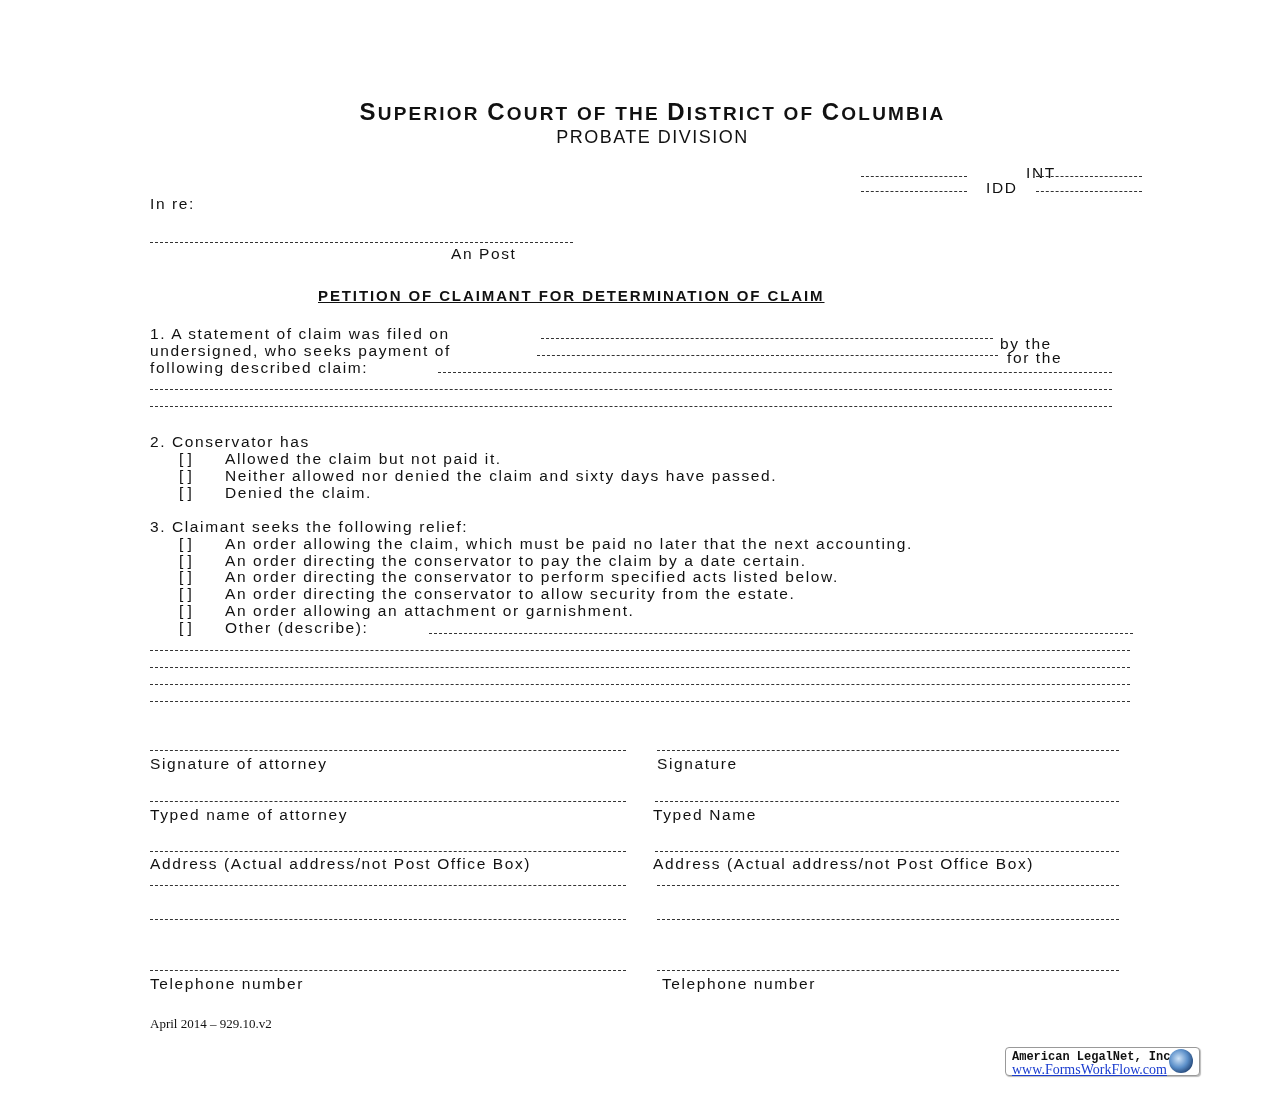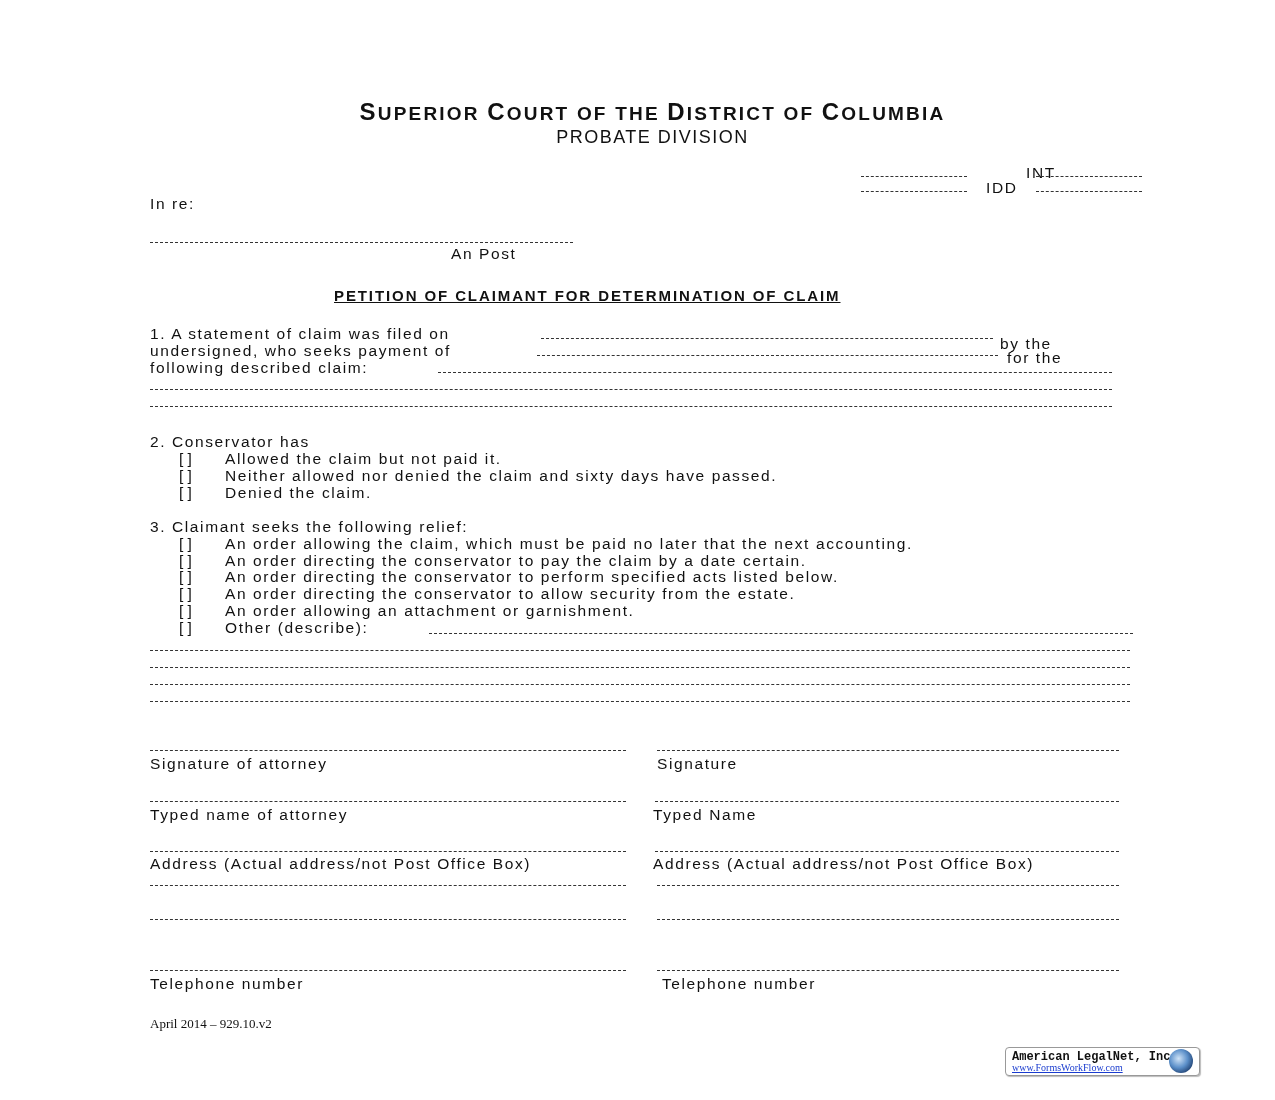--- a/index.html
+++ b/index.html
@@ -10,21 +10,21 @@
   .title .sc { font-size: 19px; }
   .subtitle { left: 0; width: 1305px; text-align: center; top: 127px; font-size: 18px; letter-spacing: 1.5px; }
   .txt { font-size: 15.5px; letter-spacing: 1.6px; line-height: 17px; }
   .line { position: absolute; height: 0; border-bottom: 1.3px dashed #333; }
   .heading { font-size: 15px; font-weight: bold; letter-spacing: 1.9px; text-decoration: underline; }
   .cb { display: inline-block; width: 46px; letter-spacing: 0; }
   .footer { font-family: "Liberation Serif", serif; font-size: 13px; }
   .badge { position: absolute; left: 1005px; top: 1047px; width: 193px; height: 27px;
            border: 1px solid #999; border-radius: 4px; background: #fff; box-shadow: 1px 1px 1px #bbb; }
   .badge .co { position: absolute; left: 6px; top: 2px; font-family: Liberation Mono, monospace; font-size: 12px; font-weight: bold; }
-  .badge .url { position: absolute; left: 6px; top: 14px; font-family: "Liberation Serif", serif; font-size: 10px; color: #1a3ccf; text-decoration: underline; }
+  .badge .url { position: absolute; left: 6px; top: 14px; font-family: "Liberation Serif", serif; font-size: 14px; color: #1a3ccf; text-decoration: underline; }
   .badge .globe { position: absolute; right: 6px; top: 1px; width: 24px; height: 24px; border-radius: 50%;
            background: radial-gradient(circle at 40% 40%, #cfe3f7 0%, #5b8fc9 45%, #1d3e6e 80%, #0c1d36 100%); }
 </style>
 </head>
 <body>
 
 <div class="abs title">
   <span>S</span><span class="sc">UPERIOR </span><span>C</span><span class="sc">OURT OF THE </span><span>D</span><span class="sc">ISTRICT OF </span><span>C</span><span class="sc">OLUMBIA</span>
 </div>
 <div class="abs subtitle">PROBATE DIVISION</div>
@@ -33,21 +33,21 @@
 <div class="abs txt" style="left:986px; top:164px;margin-left:40px;">INT</div>
 <div class="line" style="left:1036px; top:176px; width:106px;"></div>
 <div class="line" style="left:861px; top:191px; width:106px;"></div>
 <div class="abs txt" style="left:986px; top:179px;">IDD</div>
 <div class="line" style="left:1036px; top:191px; width:106px;"></div>
 
 <div class="abs txt" style="left:150px; top:195px;">In re:</div>
 <div class="line" style="left:150px; top:242px; width:423px;"></div>
 <div class="abs txt" style="left:451px; top:245px;">An Post</div>
 
-<div class="abs heading" style="left:318px; top:287px;margin-left:16px;">PETITION OF CLAIMANT FOR DETERMINATION OF CLAIM</div>
+<div class="abs heading" style="left:318px; top:287px;">PETITION OF CLAIMANT FOR DETERMINATION OF CLAIM</div>
 
 <div class="abs txt" style="left:150px; top:325px;">1.  A statement of claim was filed on</div>
 <div class="line" style="left:541px; top:338px; width:452px;"></div>
 <div class="abs txt" style="left:1000px; top:335px;">by the</div>
 
 <div class="abs txt" style="left:150px; top:342px;">undersigned, who seeks payment of</div>
 <div class="line" style="left:537px; top:355px; width:461px;"></div>
 <div class="abs txt" style="left:1007px; top:349px;text-align:center;">for the</div>
 
 <div class="abs txt" style="left:150px; top:359px;">following described claim:</div>

